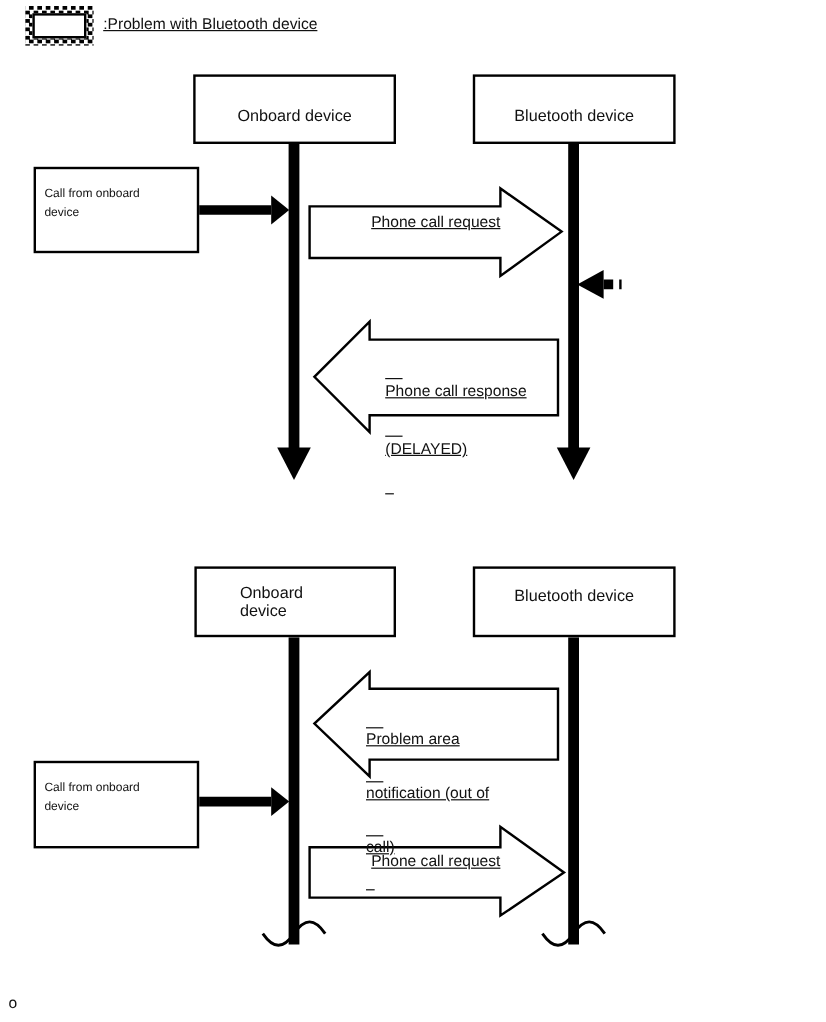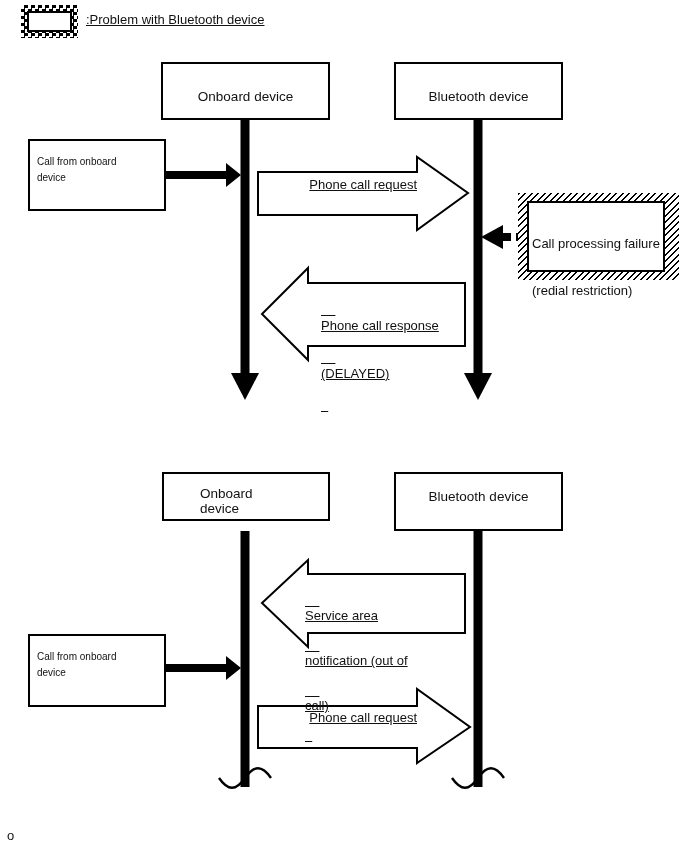--- a/index.html
+++ b/index.html
@@ -86,43 +86,36 @@
     <span class="t">Bluetooth device</span>
   </div>
 
   <div class="box note" style="left:28px;top:139px;width:138px;height:72px;">
     <span style="display:block;">Call from onboard</span>
     <span style="display:block;">device</span>
   </div>
 
   <div class="lbl center" style="left:258px;top:177px;width:159px;">Phone call request</div>
 
-  <div class="hatch-frame">
-    <div class="inner"></div>
-    <div class="note2">
-      <span style="display:block;">Call processing failure</span>
-      <span style="display:block;">(redial restriction)</span>
-    </div>
-  </div>
 
   <div class="lbl" style="left:308px;top:286px;line-height:16px;margin-left:13px;">
     <span style="display:block;">Phone call response</span>
     <span style="display:block;">(DELAYED)</span>
   </div>
 
-  <div class="box hdr" style="left:162px;top:472px;width:168px;height:49px;padding:12px 0 18px 36px;">
+  <div class="box hdr" style="left:162px;top:472px;width:168px;height:59px;padding:12px 0 18px 36px;">
     <span class="t">Onboard</span>
     <span class="t">device</span>
   </div>
   <div class="box hdr hdr-center" style="left:394px;top:472px;width:169px;height:59px;padding-top:15px;">
     <span class="t">Bluetooth device</span>
   </div>
 
   <div class="lbl" style="left:305px;top:578px;line-height:15px;">
-    <span style="display:block;">Service area</span>
+    <span style="display:block;">Problem area</span>
     <span style="display:block;">notification (out of</span>
     <span style="display:block;">call)</span>
   </div>
 
   <div class="box note" style="left:28px;top:634px;width:138px;height:73px;">
     <span style="display:block;">Call from onboard</span>
     <span style="display:block;">device</span>
   </div>
 
   <div class="lbl center" style="left:258px;top:710px;width:159px;">Phone call request</div>

